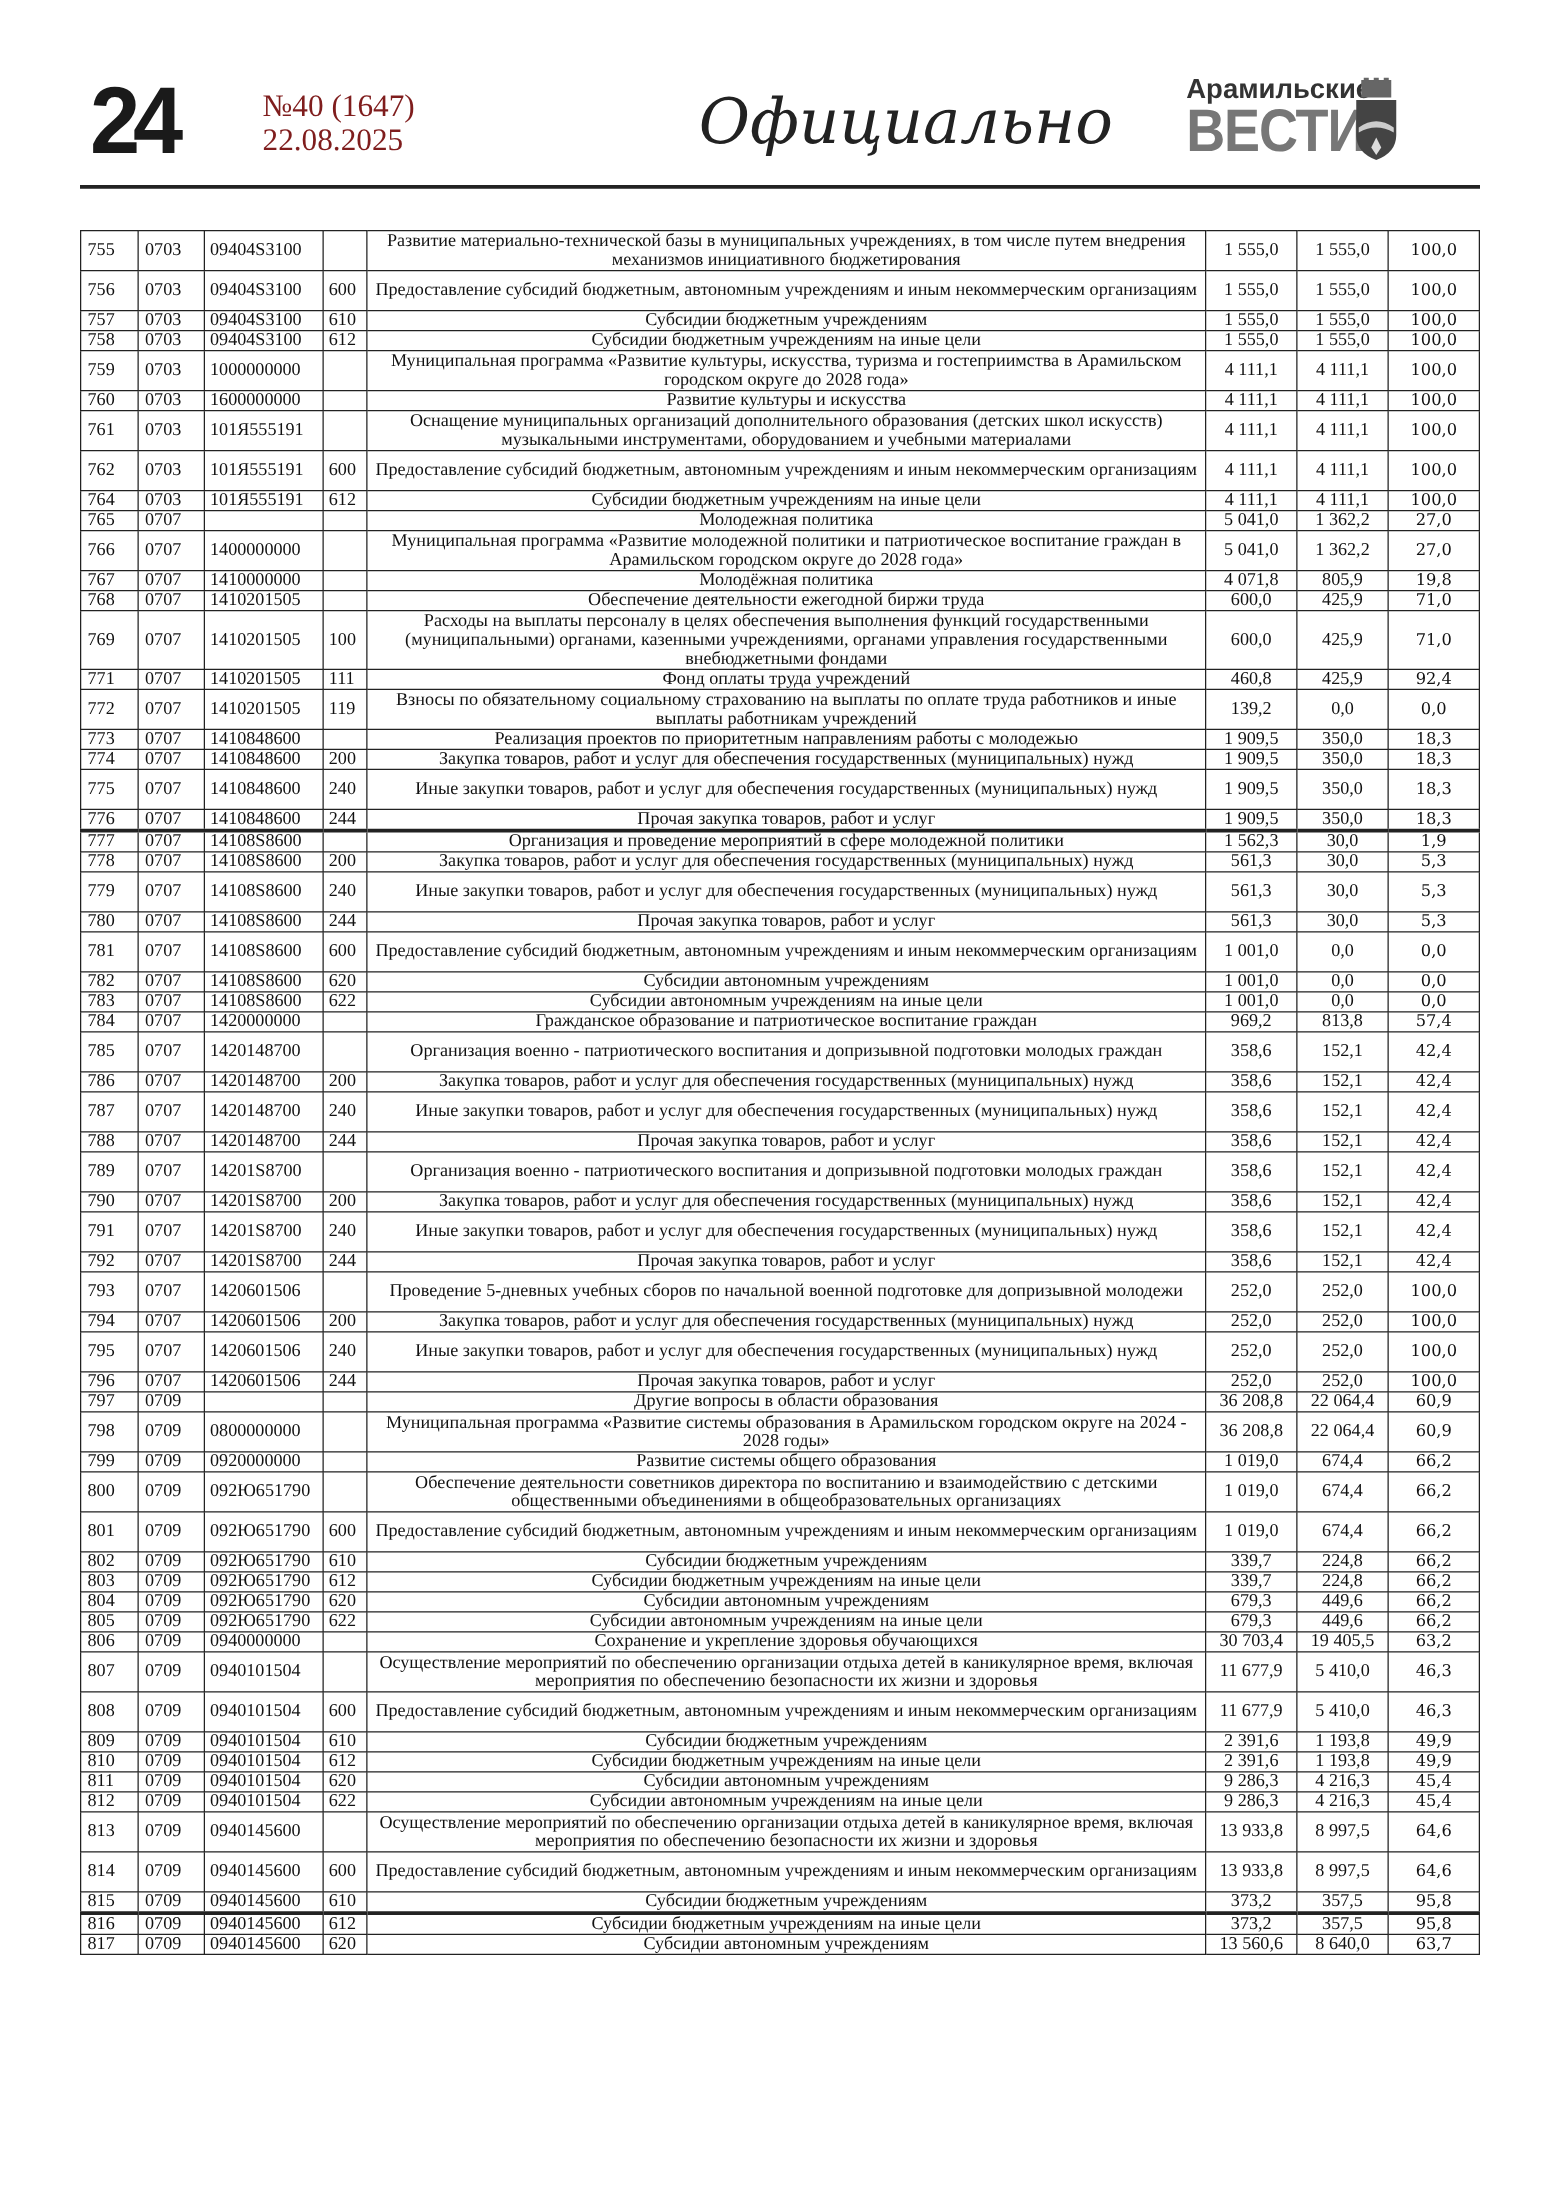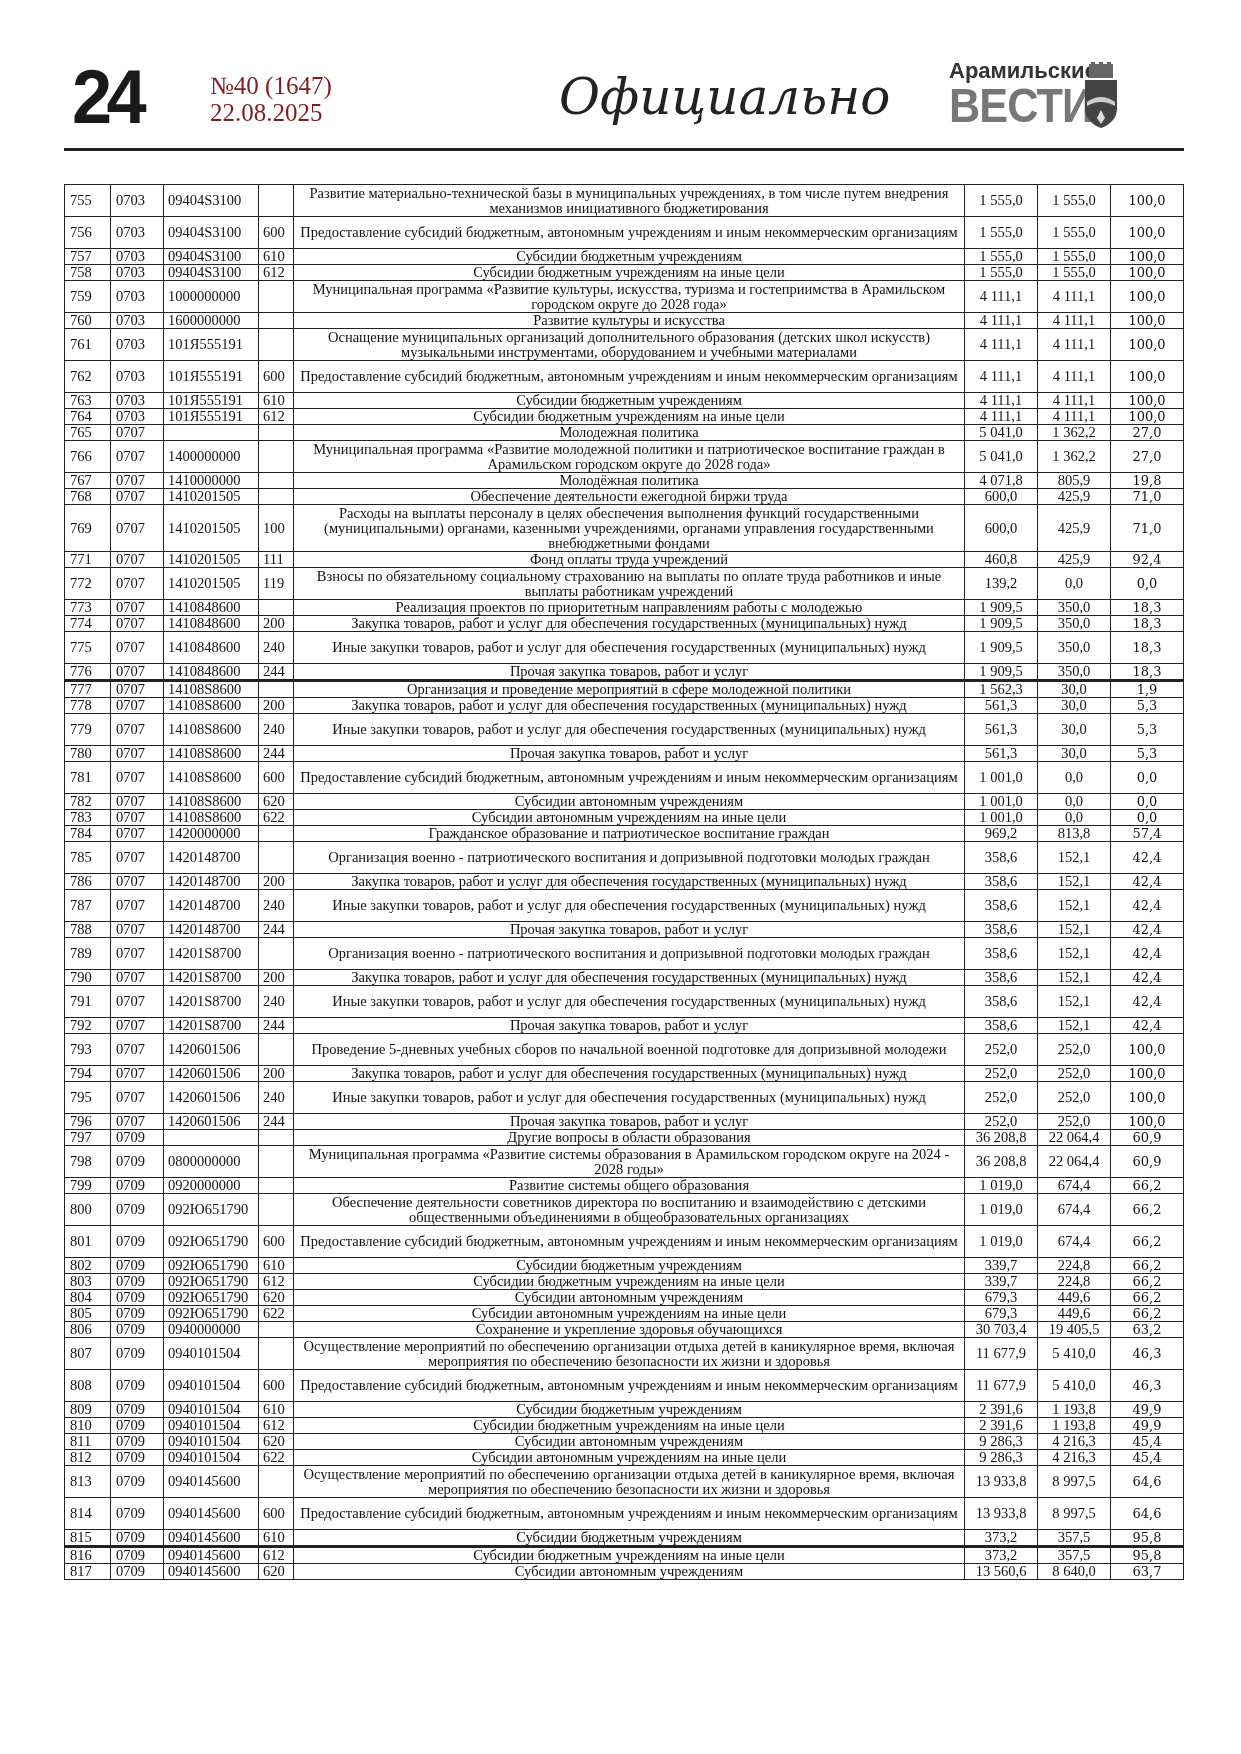--- a/index.html
+++ b/index.html
@@ -130,30 +130,20 @@
         <td class="c-num">762</td>
         <td class="c-sec">0703</td>
         <td class="c-code">101Я555191</td>
         <td class="c-type">600</td>
         <td class="c-name">Предоставление субсидий бюджетным, автономным учреждениям и иным некоммерческим организациям</td>
         <td class="c-plan">4 111,1</td>
         <td class="c-exec">4 111,1</td>
         <td class="c-pct">100,0</td>
       </tr>
       <tr class="single">
-        <td class="c-num">763</td>
-        <td class="c-sec">0703</td>
-        <td class="c-code">101Я555191</td>
-        <td class="c-type">610</td>
-        <td class="c-name">Субсидии бюджетным учреждениям</td>
-        <td class="c-plan">4 111,1</td>
-        <td class="c-exec">4 111,1</td>
-        <td class="c-pct">100,0</td>
-      </tr>
-      <tr class="single">
         <td class="c-num">764</td>
         <td class="c-sec">0703</td>
         <td class="c-code">101Я555191</td>
         <td class="c-type">612</td>
         <td class="c-name">Субсидии бюджетным учреждениям на иные цели</td>
         <td class="c-plan">4 111,1</td>
         <td class="c-exec">4 111,1</td>
         <td class="c-pct">100,0</td>
       </tr>
       <tr class="single">

